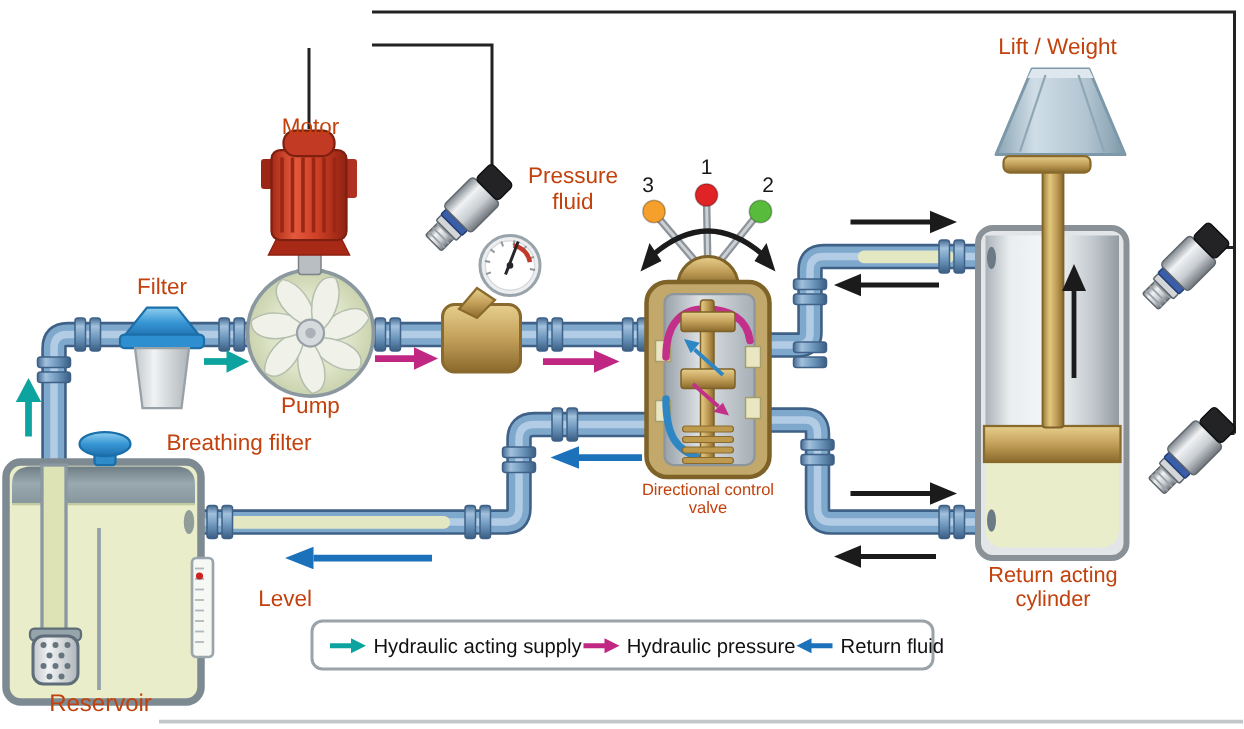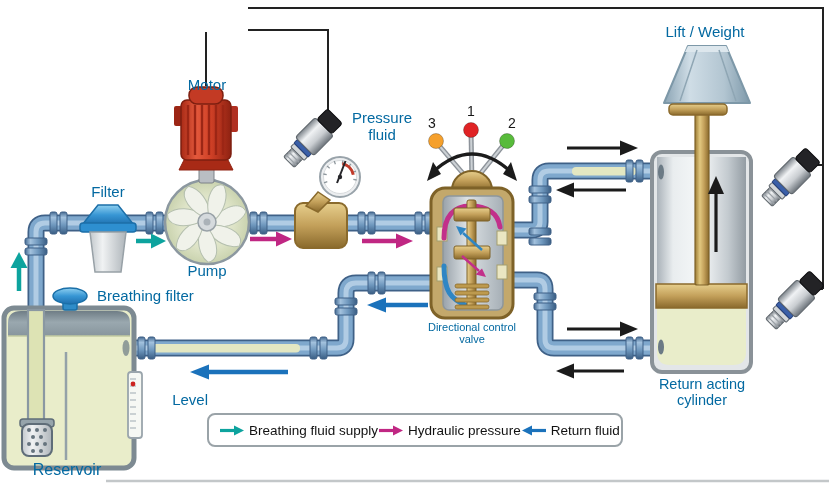--- a/index.html
+++ b/index.html
@@ -1,19 +1,19 @@
 <!DOCTYPE html>
 <html><head>
 <meta charset="utf-8">
 <style>
   html,body{margin:0;padding:0;background:#fff;}
   #stage{position:relative;width:829px;height:486px;background:#fff;overflow:hidden;
          font-family:"Liberation Sans",sans-serif;}
   #stage svg.diagram{position:absolute;left:0;top:0;}
-  .lbl{position:absolute;font-size:15px;color:#0369a1;text-align:center;line-height:1.12;}
+  .lbl{position:absolute;font-size:15px;color:#c2410c;text-align:center;line-height:1.12;}
   .lbl.left{text-align:left;}
   .num{position:absolute;width:16px;font-size:14px;color:#161616;text-align:center;}
   .plc-box{position:absolute;left:171px;top:3px;width:77px;height:29px;
            background:linear-gradient(#2f9bd9,#0e76ba);border:1px solid #0c639c;border-radius:2px;
            color:#fff;font-size:17px;font-weight:bold;display:flex;align-items:center;justify-content:center;}
   .legend{position:absolute;left:207px;top:413px;width:416px;height:34px;box-sizing:border-box;
           border:2px solid #9aa3a8;border-radius:8px;background:#fff;display:flex;align-items:center;
           justify-content:space-between;padding:0 10px;font-size:13.5px;color:#111;}
   .legend-item{display:flex;align-items:center;gap:4px;white-space:nowrap;}
 </style>
@@ -387,39 +387,39 @@
       <line x1="567" y1="329" x2="623" y2="329"></line>
           <line x1="624" y1="371" x2="571" y2="371"></line>
     </g>
     <polygon points="638,329 620,321.5 620,336.5" fill="#1b1b1b"></polygon>
     <polygon points="556,371 574,363.5 574,378.5" fill="#1b1b1b"></polygon>
   </g>
 </svg>
 
 <div class="lbl" style="left:167px;top:77px;width:80px;">Motor</div>
 <div class="lbl" style="left:68px;top:184px;width:80px;">Filter</div>
-<div class="lbl left" style="left:86px;top:288px;width:150px;padding-left:11px;">Breathing filter</div>
+<div class="lbl left" style="left:100px;top:288px;width:150px;padding-left:11px;">Breathing filter</div>
 <div class="lbl" style="left:167px;top:263px;width:80px;">Pump</div>
 <div class="lbl" style="left:348px;top:110px;width:68px;">Pressure fluid</div>
 <div class="lbl left" style="left:148px;top:392px;width:60px;text-align:right;">Level</div>
 <div class="lbl" style="left:17px;top:461px;width:100px;font-size:16px;">Reservoir</div>
 <div class="lbl" style="left:422px;top:321px;width:100px;font-size:11px;">Directional control valve</div>
 <div class="lbl" style="left:657px;top:24px;width:96px;">Lift / Weight</div>
 <div class="lbl" style="left:652px;top:376px;width:100px;font-size:14.5px;">Return acting cylinder</div>
 <div class="num" style="left:424px;top:115px;">3</div>
 <div class="num" style="left:463px;top:103px;">1</div>
 <div class="num" style="left:504px;top:115px;">2</div>
 
 <div class="legend">
   <div class="legend-item">
     <svg width="26" height="13">
       <line x1="1" y1="6.5" x2="17" y2="6.5" stroke-width="3.2" stroke="#0da39e"></line>
       <polygon points="25,6.5 15,1.5 15,11.5" fill="#0da39e"></polygon>
     </svg>
-    <span>Breathing fluid supply</span>
+    <span>Hydraulic acting supply</span>
   </div>
   <div class="legend-item">
     <svg width="26" height="13">
       <line x1="1" y1="6.5" x2="17" y2="6.5" stroke-width="3.2" stroke="#c02783"></line>
       <polygon points="25,6.5 15,1.5 15,11.5" fill="#c02783"></polygon>
     </svg>
     <span>Hydraulic pressure</span>
   </div>
   <div class="legend-item">
     <svg width="26" height="13">

